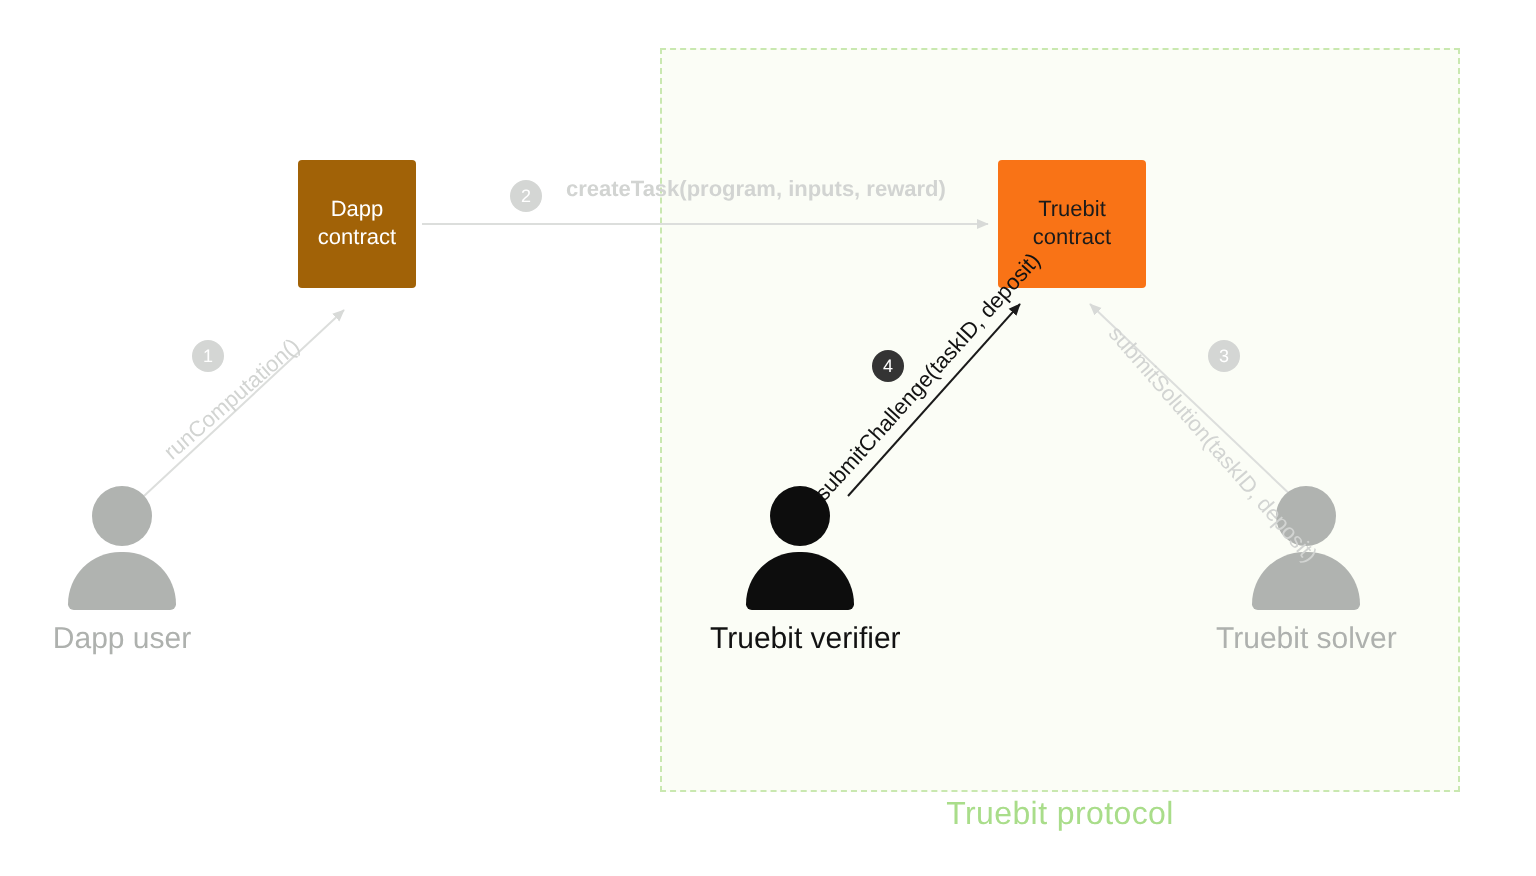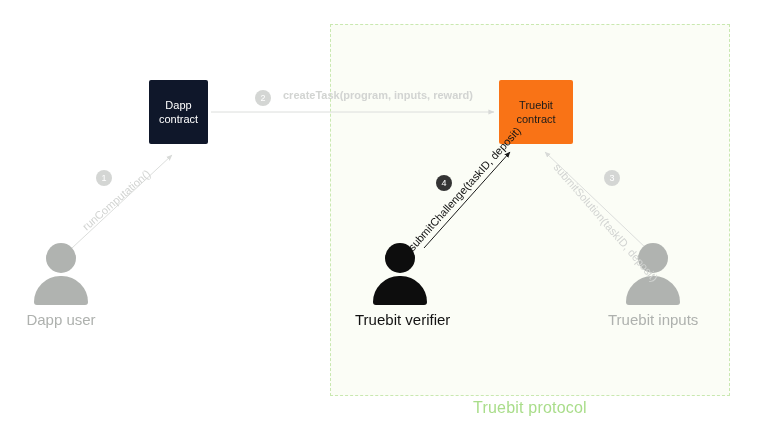--- a/index.html
+++ b/index.html
@@ -59,21 +59,21 @@
     line-height: 1.28;
     text-align: center;
     border-radius: 2px;
   }
   .node-box .ln { display: block; }
   #dapp-contract {
     left: 149px;
     top: 80px;
     width: 59px;
     height: 64px;
-    background: #0f172a;
+    background: #a16207;
     color: #ffffff;
     font-size: 11px;
     align-items: center;
   }
   #truebit-contract {
     left: 499px;
     top: 80px;
     width: 74px;
     height: 64px;
     background: #f97316;
@@ -210,21 +210,21 @@
       <div class="body"></div>
     </div>
     <div class="caption">Truebit verifier</div>
   </div>
 
   <div class="actor gray" id="truebit-solver">
     <div class="figure">
       <div class="head"></div>
       <div class="body"></div>
     </div>
-    <div class="caption">Truebit inputs</div>
+    <div class="caption">Truebit solver</div>
   </div>
 
   <div class="edge-label light" id="label-run">runComputation()</div>
   <div class="edge-label light" id="label-create">createTask(program, inputs, reward)</div>
   <div class="edge-label light" id="label-submit-solution">submitSolution(taskID, deposit)</div>
   <div class="edge-label dark" id="label-submit-challenge">submitChallenge(taskID, deposit)</div>
 
   <div class="badge light" id="badge-1">1</div>
   <div class="badge light" id="badge-2">2</div>
   <div class="badge light" id="badge-3">3</div>

